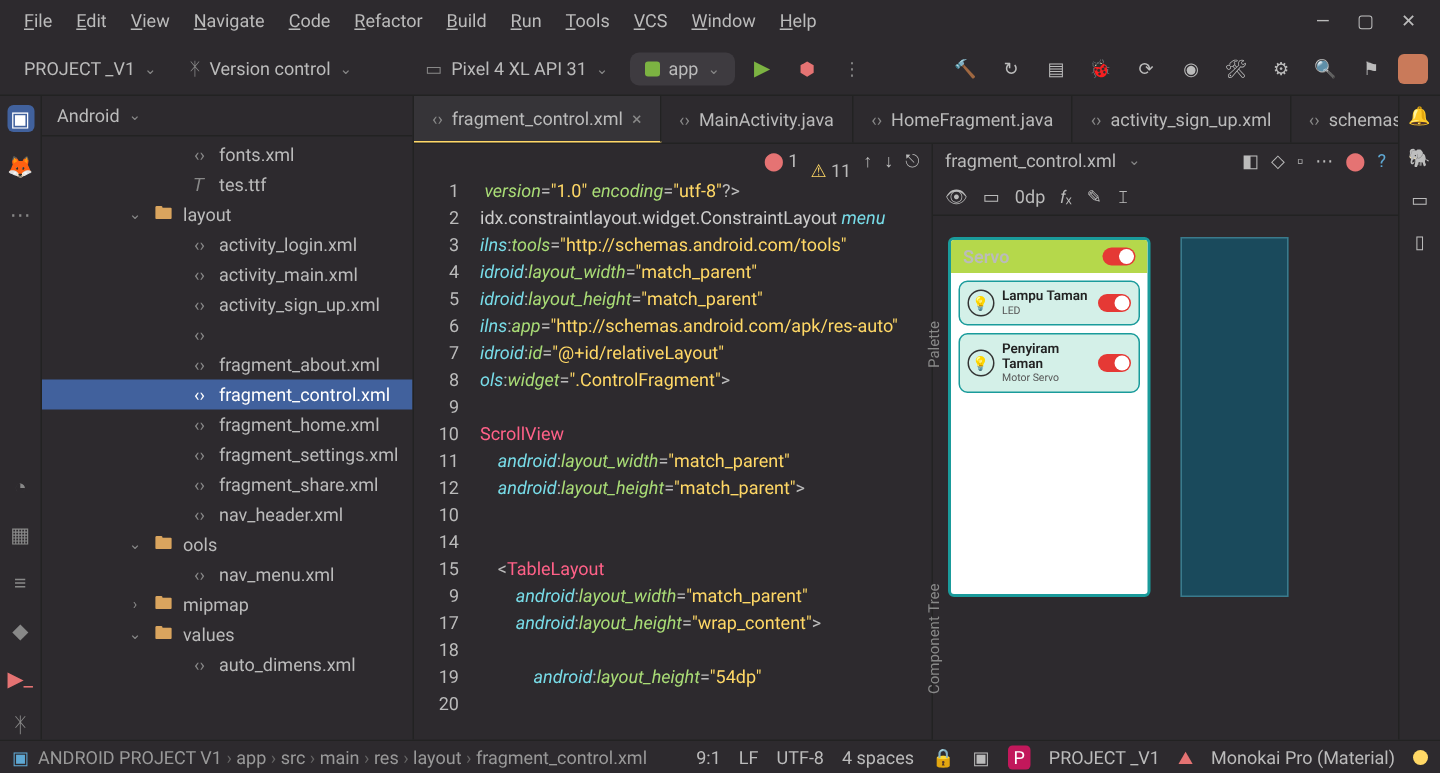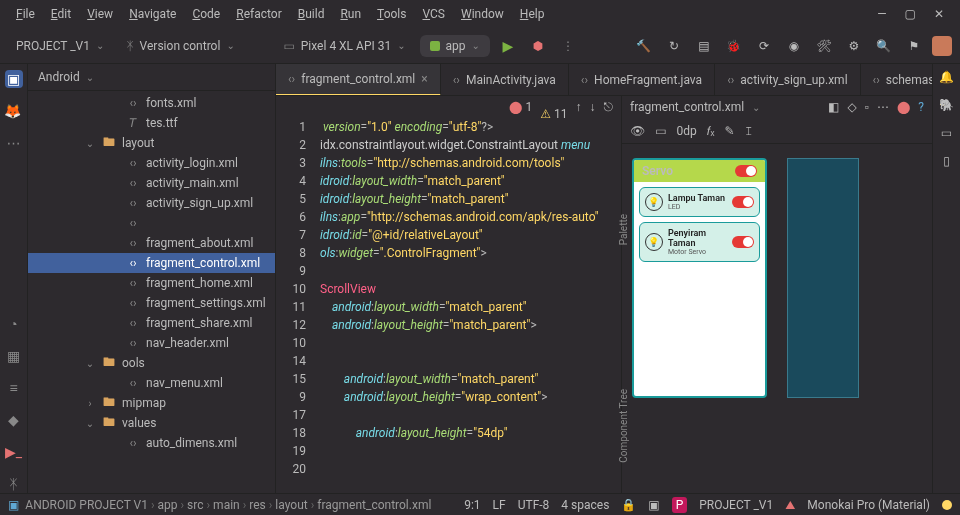--- a/index.html
+++ b/index.html
@@ -318,20 +318,21 @@
               <div><span class="k-ns">idroid</span>:<span class="k-attr">layout_height</span>=<span class="k-str">"match_parent"</span></div>
               <div><span class="k-ns">ilns</span>:<span class="k-attr">app</span>=<span class="k-str">"http://schemas.android.com/apk/res-auto"</span></div>
               <div><span class="k-ns">idroid</span>:<span class="k-attr">id</span>=<span class="k-str">"@+id/relativeLayout"</span></div>
               <div><span class="k-ns">ols</span>:<span class="k-attr">widget</span>=<span class="k-str">".ControlFragment"</span>&gt;</div>
               <div></div>
               <div><span class="k-tag">ScrollView</span></div>
               <div>    <span class="k-ns">android</span>:<span class="k-attr">layout_width</span>=<span class="k-str">"match_parent"</span></div>
               <div>    <span class="k-ns">android</span>:<span class="k-attr">layout_height</span>=<span class="k-str">"match_parent"</span>&gt;</div>
               <div></div>
               <div></div>
+              <div>    &lt;<span class="k-tag">TableLayout</span></div>
               <div>        <span class="k-ns">android</span>:<span class="k-attr">layout_width</span>=<span class="k-str">"match_parent"</span></div>
               <div>        <span class="k-ns">android</span>:<span class="k-attr">layout_height</span>=<span class="k-str">"wrap_content"</span>&gt;</div>
               <div></div>
               <div>            <span class="k-ns">android</span>:<span class="k-attr">layout_height</span>=<span class="k-str">"54dp"</span></div>
             </div>
         </div>
       </div>
 
       <div class="design-pane" style="position:relative">
         <div class="design-header">

